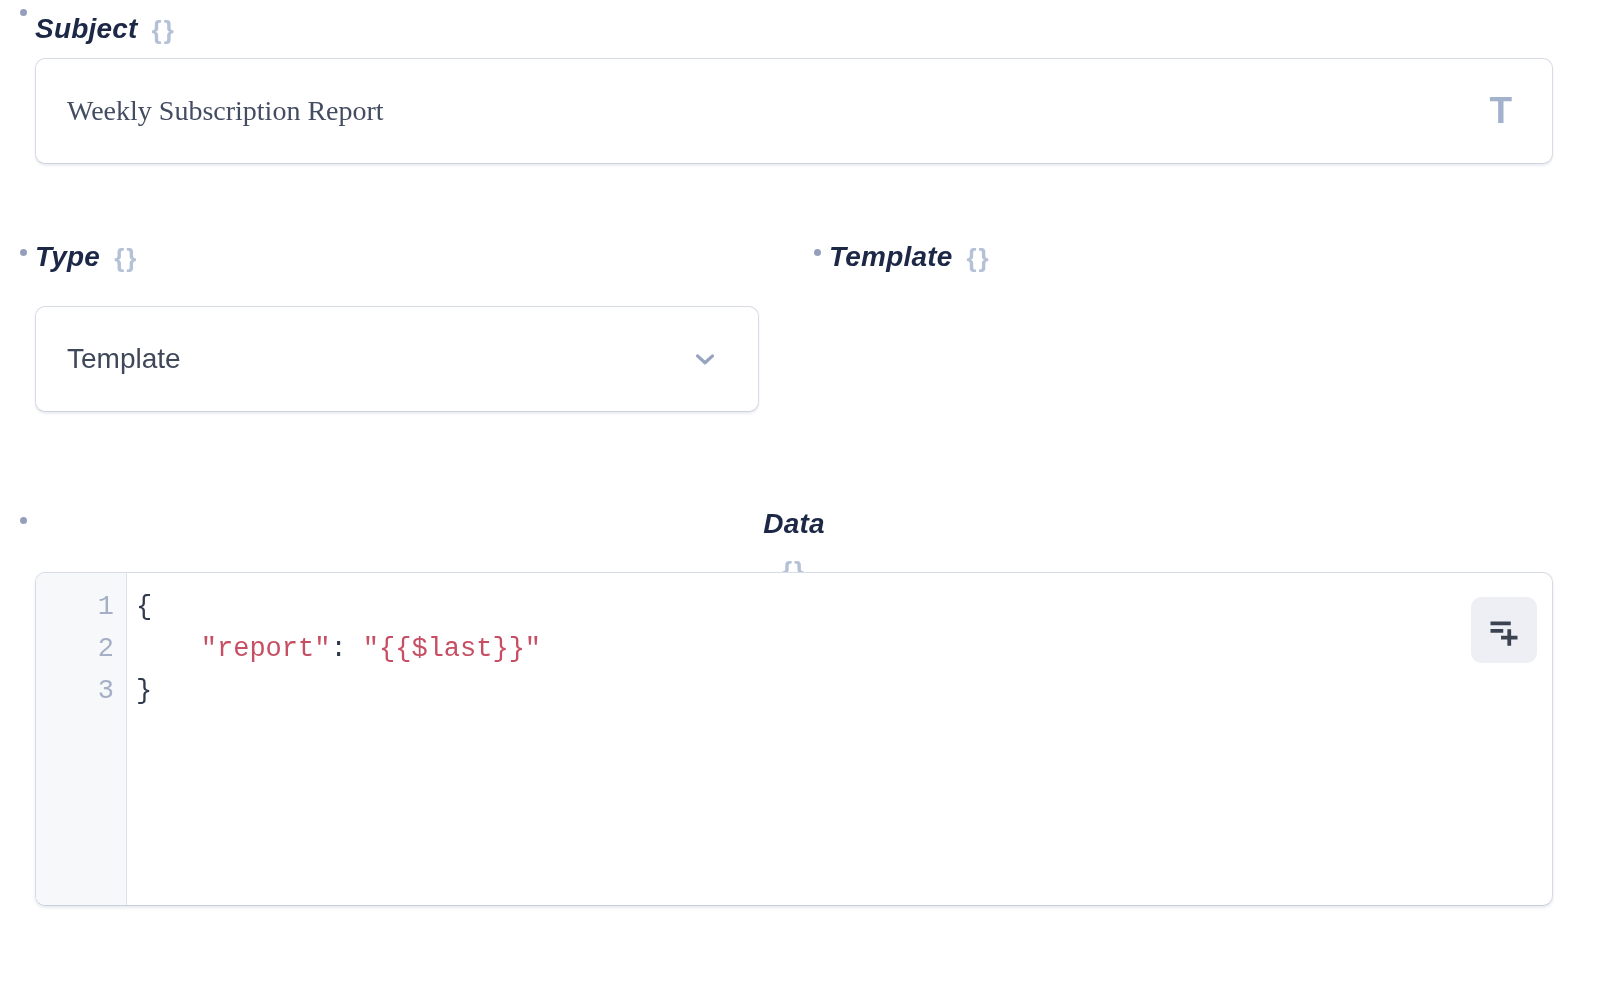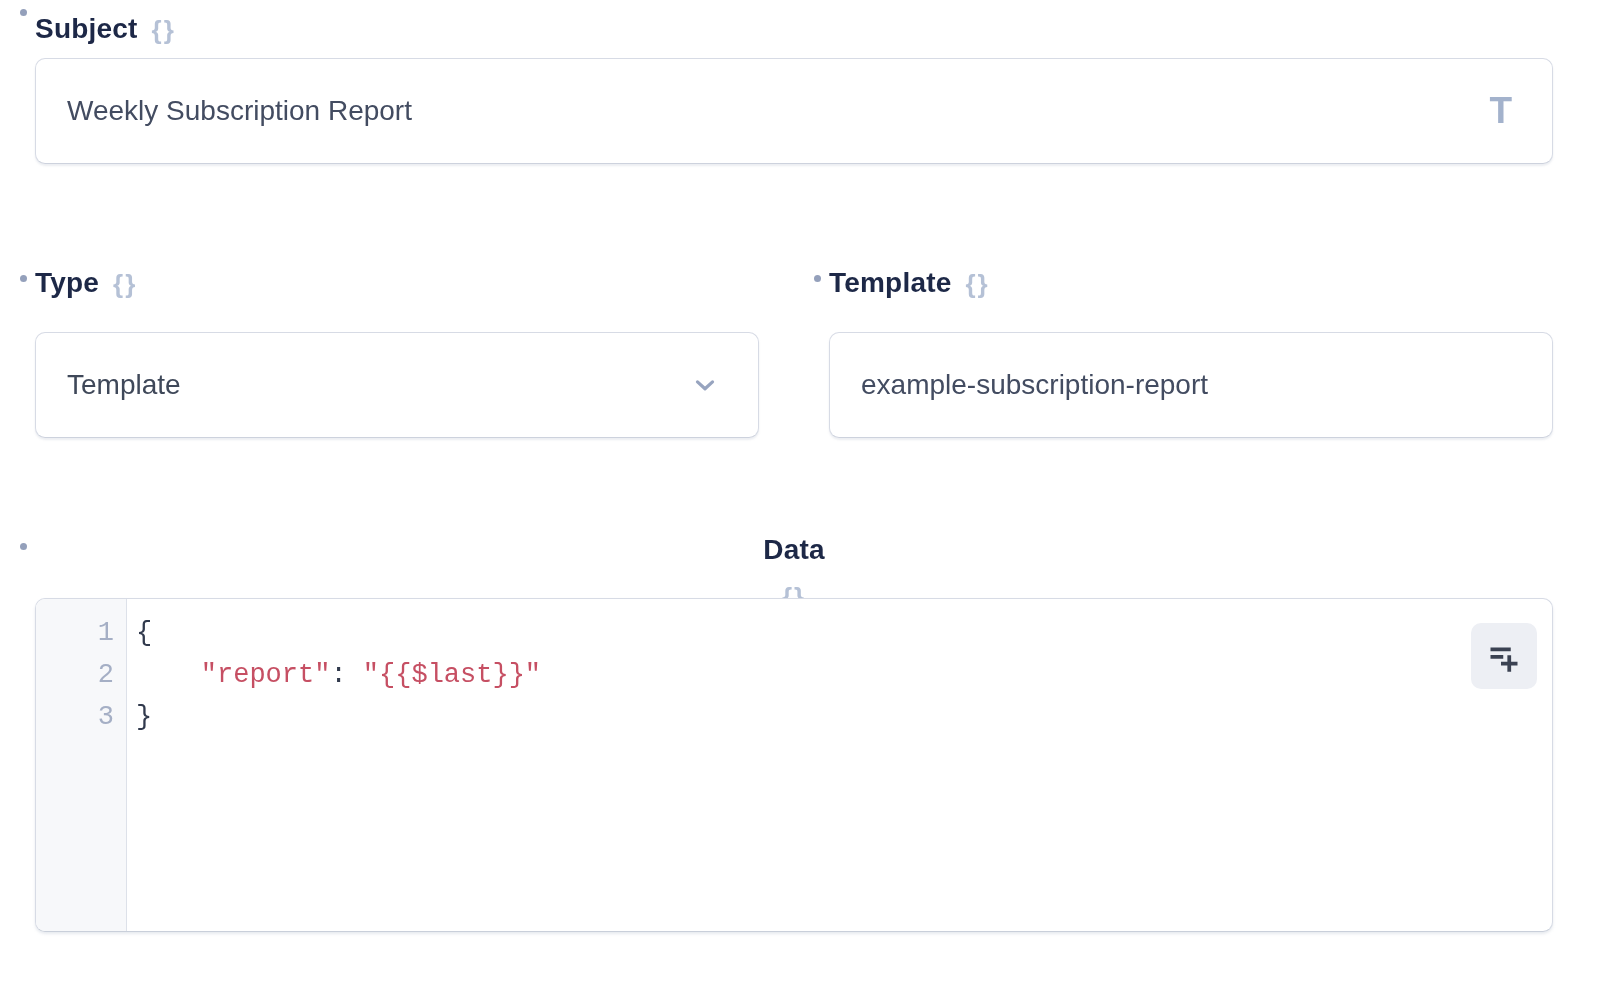--- a/index.html
+++ b/index.html
@@ -28,20 +28,21 @@
     top: 9px;
     width: 7px; height: 7px;
     border-radius: 50%;
     background: #94a0bb;
   }
   .label {
     font-size: 28px;
     font-weight: 700;
     color: #1d2847;
     letter-spacing: 0.2px;
+    font-style: italic;
   }
   .expr-icon {
     font-size: 26px;
     font-weight: 600;
     color: #b5c1d6;
     letter-spacing: 2px;
     cursor: pointer;
     user-select: none;
     padding-top: 2px;
   }
@@ -58,21 +59,21 @@
     display: flex;
     align-items: center;
   }
   .box input {
     flex: 1;
     height: 100%;
     border: none;
     outline: none;
     background: transparent;
     padding: 0 90px 0 31px;
-    font-family: Liberation Sans, sans-serif;
+    font-family: Liberation Serif, serif;
     font-size: 28px;
     color: #434c61;
   }
   .select-value {
     padding-left: 31px;
     font-size: 28px;
     color: #3f4859;
   }
   .t-icon {
     position: absolute;
@@ -88,21 +89,21 @@
   .chevron {
     position: absolute;
     right: 38px;
     top: 50%;
     transform: translateY(-50%);
     width: 30px; height: 30px;
   }
   
   .sec-subject-label { padding-top: 24px; }
   .sec-subject-input { margin-top: 24px; }
-  .row-two { margin-top: 102px; display: grid; grid-template-columns: 1fr 1fr; column-gap: 70px; }
+  .row-two { margin-top: 76px; display: grid; grid-template-columns: 1fr 1fr; column-gap: 70px; }
   .row-two .box { margin-top: 32px; }
   .sec-data-label { margin-top: 96px; flex-direction: column; }
   
   .editor {
     position: relative;
     margin-top: 30px;
     height: 334px;
     background: #ffffff;
     border: 1px solid #d7dbe5;
     border-bottom-color: #c9cfda;
@@ -178,23 +179,20 @@
           <path d="M6 9.5 L12 15 L18 9.5"></path>
         </svg>
       </div>
     </div>
     <div>
       <div class="label-row">
         <span class="req-dot"></span>
         <span class="label">Template</span>
         <span class="expr-icon">{}</span>
       </div>
-      <div class="box">
-        <input type="text" value="example-subscription-report" style="">
-      </div>
     </div>
   </div>
 
   <div class="label-row sec-data-label">
     <span class="req-dot"></span>
     <span class="label">Data</span>
     <span class="expr-icon">{}</span>
   </div>
   <div class="editor">
     <div class="gutter">

